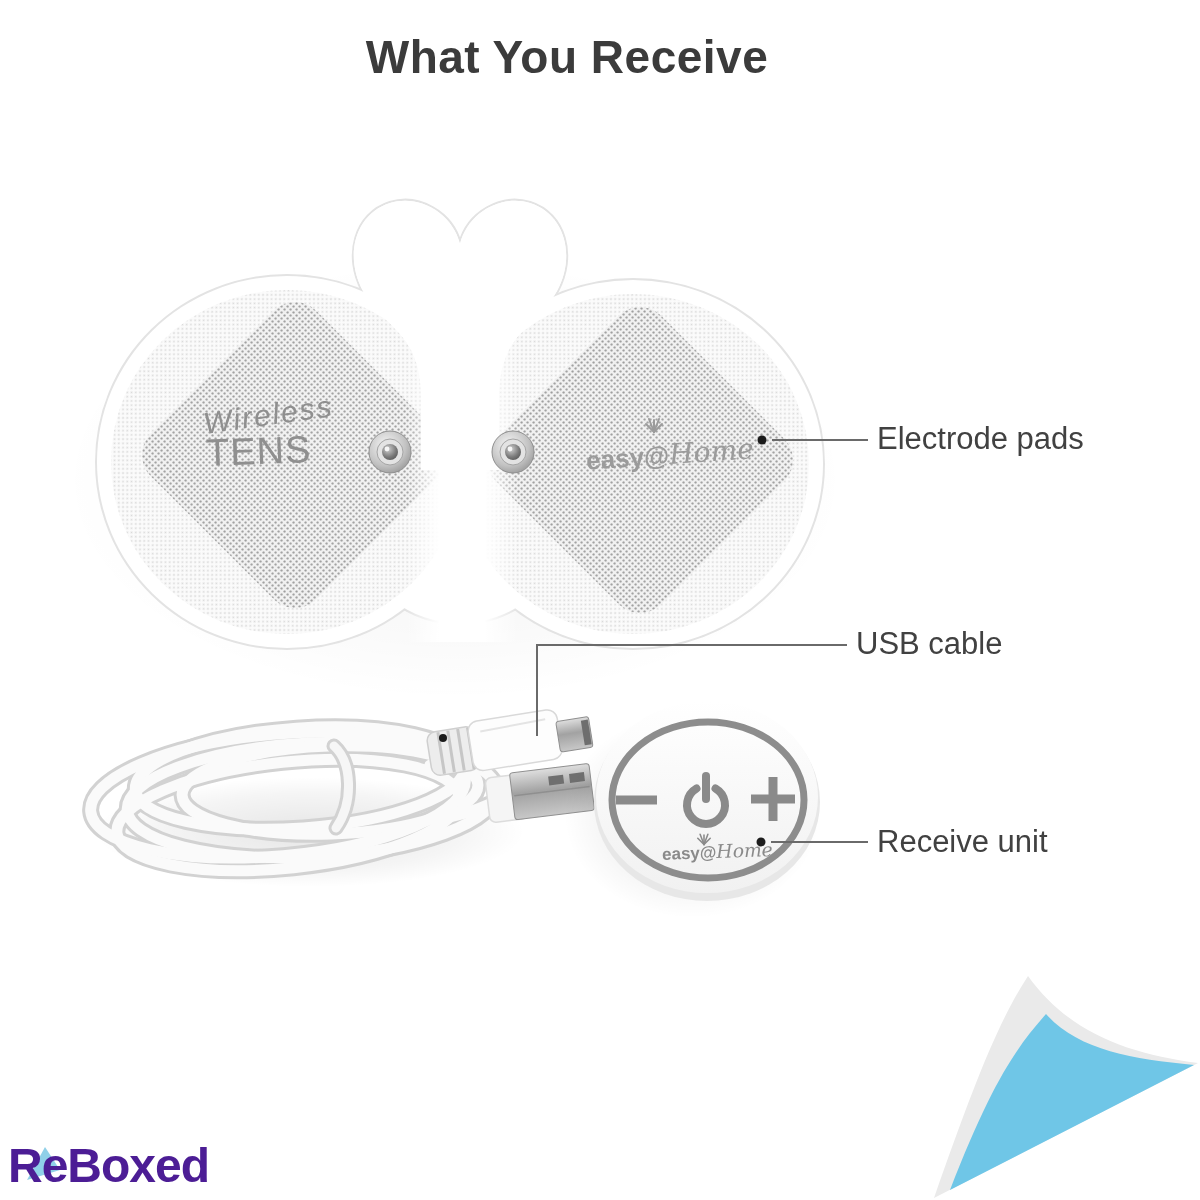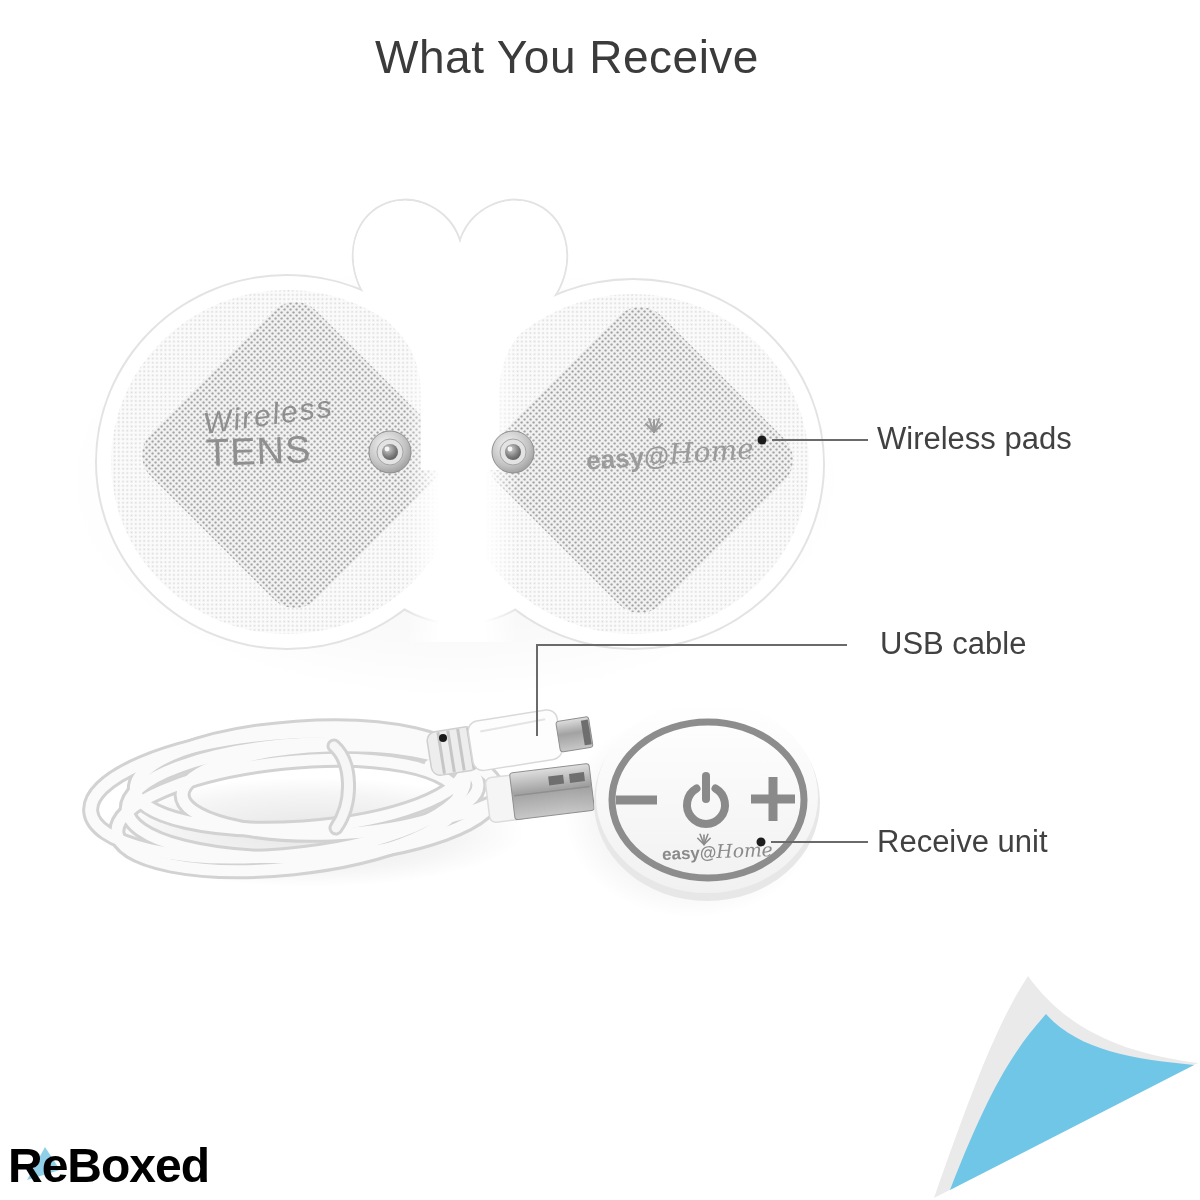--- a/index.html
+++ b/index.html
@@ -1,39 +1,39 @@
 <!DOCTYPE html>
 <html><head>
 <meta charset="utf-8">
 <style>
   html,body{margin:0;padding:0;width:1200px;height:1200px;background:#ffffff;
     font-family:"Liberation Sans",sans-serif;}
   .stage{position:relative;width:1200px;height:1200px;overflow:hidden;background:#fff;}
   .art{position:absolute;left:0;top:0;z-index:1;}
   .txt{position:absolute;z-index:2;white-space:nowrap;}
   .page-title{left:0;top:30px;width:1134px;text-align:center;
-    font-size:46px;font-weight:400;color:#3b3b3b;letter-spacing:.5px;}
+    font-size:46px;font-weight:700;color:#3b3b3b;letter-spacing:.5px;}
   .callout-label{font-size:31px;font-weight:400;color:#414141;}
   .lbl-electrode{left:877px;top:421px;}
-  .lbl-usb{left:856px;top:626px;margin-left:24px;}
+  .lbl-usb{left:856px;top:626px;}
   .lbl-control{left:877px;top:824px;}
   .pad-print-1{left:203px;top:398px;font-size:30px;font-style:italic;color:#8f8f8f;
     letter-spacing:2px;transform:rotate(-8deg);}
   .pad-print-2{left:206px;top:430px;font-size:38px;color:#8f8f8f;letter-spacing:1px;
     transform:rotate(-2deg);}
   .brand{color:#9b9b9b;}
   .brand .ez{font-weight:700;}
   .brand .hm{font-family:"DejaVu Serif",serif;font-style:italic;font-size:1.08em;}
   .brand-pad{left:586px;top:438px;font-size:26px;transform:rotate(-4deg);}
   .brand-unit{left:662px;top:841px;font-size:17px;color:#8a8a8a;transform:rotate(-2deg);}
   .brand-unit .hm{font-size:1.1em;}
   .star{position:absolute;z-index:3;}
   .star-pad{left:643px;top:416px;}
   .star-unit{left:695px;top:832px;}
-  .watermark{left:8px;top:1138px;font-size:48px;font-weight:700;color:#000000;
+  .watermark{left:8px;top:1138px;font-size:48px;font-weight:700;color:#4c1d95;
     letter-spacing:-1px;}
 </style>
 </head>
 <body>
 
 <div class="stage">
 
 <svg class="art" width="1200" height="1200" viewBox="0 0 1200 1200">
   <defs>
     <pattern id="meshL" width="6" height="6" patternUnits="userSpaceOnUse" patternTransform="rotate(45)">
@@ -212,21 +212,21 @@
              C 974 1084 998 1022 1028 976 Z" fill="#eaeaea"></path>
     <path d="M 1046 1014 C 1078 1050 1132 1059 1194 1065 L 950 1190
              C 992 1082 1016 1048 1046 1014 Z" fill="#6fc6e7"></path>
   </g>
 
   <polygon points="27,1180 45,1147 60,1170" fill="#8fd0e8"></polygon>
 </svg>
 
 <div class="txt page-title">What You Receive</div>
 
-<div class="txt callout-label lbl-electrode">Wireless pads</div>
+<div class="txt callout-label lbl-electrode">Electrode pads</div>
 <div class="txt callout-label lbl-usb">USB cable</div>
 <div class="txt callout-label lbl-control">Receive unit</div>
 
 <div class="txt pad-print-1">Wireless</div>
 <div class="txt pad-print-2">TENS</div>
 
 <div class="txt brand brand-pad"><span class="ez">easy@</span><span class="hm">Home</span></div>
 
 <div class="txt brand brand-unit"><span class="ez">easy@</span><span class="hm">Home</span></div>
 

